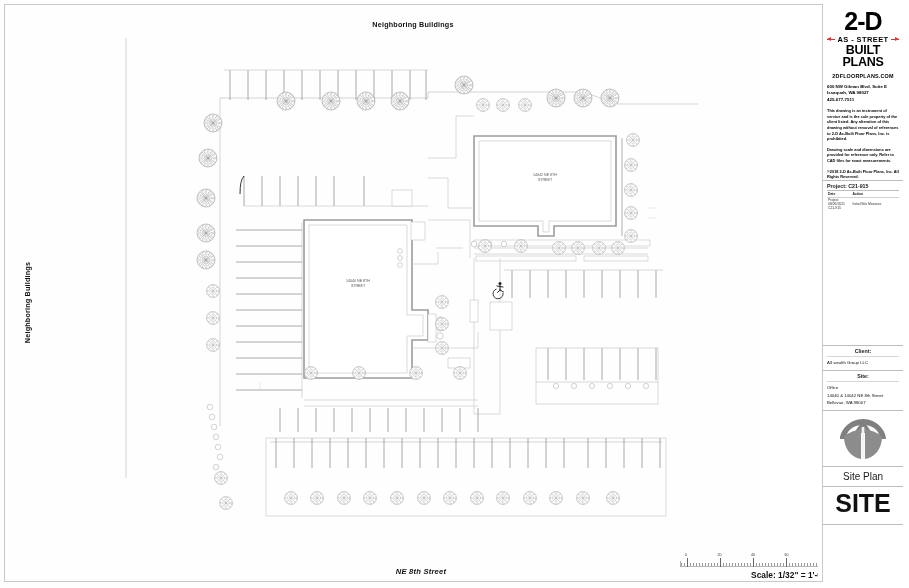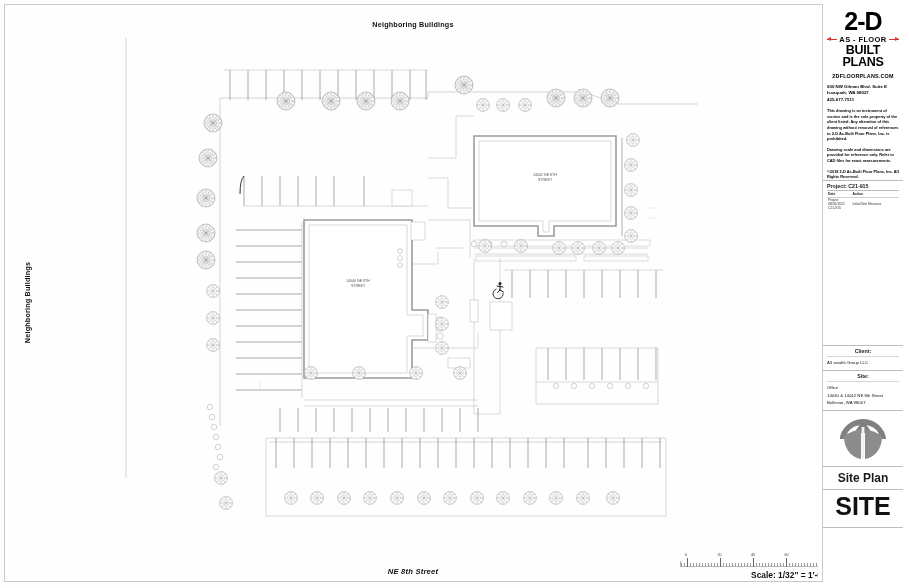--- a/index.html
+++ b/index.html
@@ -22,21 +22,21 @@
   #drawing-area{
     position:absolute;left:8px;top:8px;width:810px;height:572px;
     overflow:hidden;
   }
   
   .edge-label{
     position:absolute;font-size:7.2px;font-weight:bold;letter-spacing:.2px;
     color:#111;white-space:nowrap;
   }
   #label-top{left:0;right:0;top:12px;text-align:center;width:810px;}
-  #label-bottom{left:0;top:559px;width:810px;text-align:center;font-style:italic;font-size:7.6px;}
+  #label-bottom{left:8px;top:559px;width:810px;text-align:center;font-style:italic;font-size:7.6px;}
   #label-left{
     left:-36px;top:290px;width:110px;text-align:center;
     transform:rotate(-90deg);transform-origin:center center;
   }
   
   #titleblock{
     position:absolute;left:822px;top:4px;width:81px;height:578px;
     border-left:1px solid #c9c9c9;box-sizing:border-box;background:#fff;
   }
   .tb-sec{position:relative;box-sizing:border-box;padding:0 4px;}
@@ -67,21 +67,21 @@
   .tb-hdr{font-size:5.3px;font-weight:bold;text-align:center;padding:2px 0;}
   .tb-hdr-l{font-size:5.3px;font-weight:bold;text-align:left;padding:2px 0 1px;}
   .rev-table{width:100%;border-collapse:collapse;font-size:3.4px;}
   .rev-table th{font-weight:bold;text-align:left;padding:1px 1px;border-bottom:1px solid #cfcfcf;}
   .rev-table td{padding:0 1px;vertical-align:top;color:#333;}
   .rev-head-date{width:34%;}
   .tb-body{font-size:4.3px;line-height:1.7;padding:2px 0 4px;color:#111;}
   
   #north-wrap{display:flex;align-items:center;justify-content:center;padding:6px 0 5px;}
   
-  #sheet-title{font-size:12px;font-weight:bold;text-align:center;padding:4px 0;}
+  #sheet-title{font-size:10px;font-weight:normal;text-align:center;padding:4px 0;}
   #sheet-number{font-size:25px;font-weight:bold;text-align:center;letter-spacing:0px;padding:2px 0 6px;color:#111;}
   
   #scale-wrap{position:absolute;left:672px;top:545px;width:146px;}
   #scale-ticklabels{position:relative;height:8px;}
   #scale-ticklabels span{position:absolute;font-size:3.6px;color:#333;transform:translateX(-50%);}
   #scale-bar{position:relative;height:6px;border:1px solid #b5b5b5;border-top:none;box-sizing:border-box;background:#fff;}
   #scale-bar .tick{position:absolute;top:-3px;width:1px;height:9px;background:#666;}
   #scale-bar .hatch{position:absolute;left:0;top:2px;height:3px;width:100%;
      background:repeating-linear-gradient(90deg,#9a9a9a 0 1px,transparent 1px 3px);}
   #scale-text{font-size:8.4px;font-weight:bold;text-align:right;margin-top:3px;color:#111;}
@@ -429,21 +429,21 @@
       <div id="scale-text">Scale: 1/32" = 1'-0"</div>
     </div>
   </div>
 
   <div id="titleblock">
 
     <div class="tb-sec tb-rule" id="logo-wrap" style="">
       <div class="logo-2d">2-D</div>
       <div class="logo-asbuilt">
         <span class="bar l"></span>
-        <span>AS - FLOOR</span>
+        <span>AS - STREET</span>
         <span class="bar r"></span>
       </div>
       <div class="logo-fp">BUILT PLANS</div>
       <div class="logo-site">2DFLOORPLANS.COM</div>
       <div class="tb-addr" style="text-align:left;white-space:pre-line">600 NW Gilman Blvd.  Suite E
 Issaquah, WA  98027
 425-677-7511</div>
       <div class="tb-para" style="text-align:left">This drawing is an instrument of service and is the sole property of the client listed. Any alteration of this drawing without removal of references to 2-D As-Built Floor Plans, Inc. is prohibited.</div>
       <div class="tb-para" style="text-align:left">Drawing scale and dimensions are provided for reference only.  Refer to CAD files for exact measurements.</div>
       <div class="tb-para" style="text-align:left">©2018 2-D As-Built Floor Plans, Inc. All Rights Reserved.</div>

